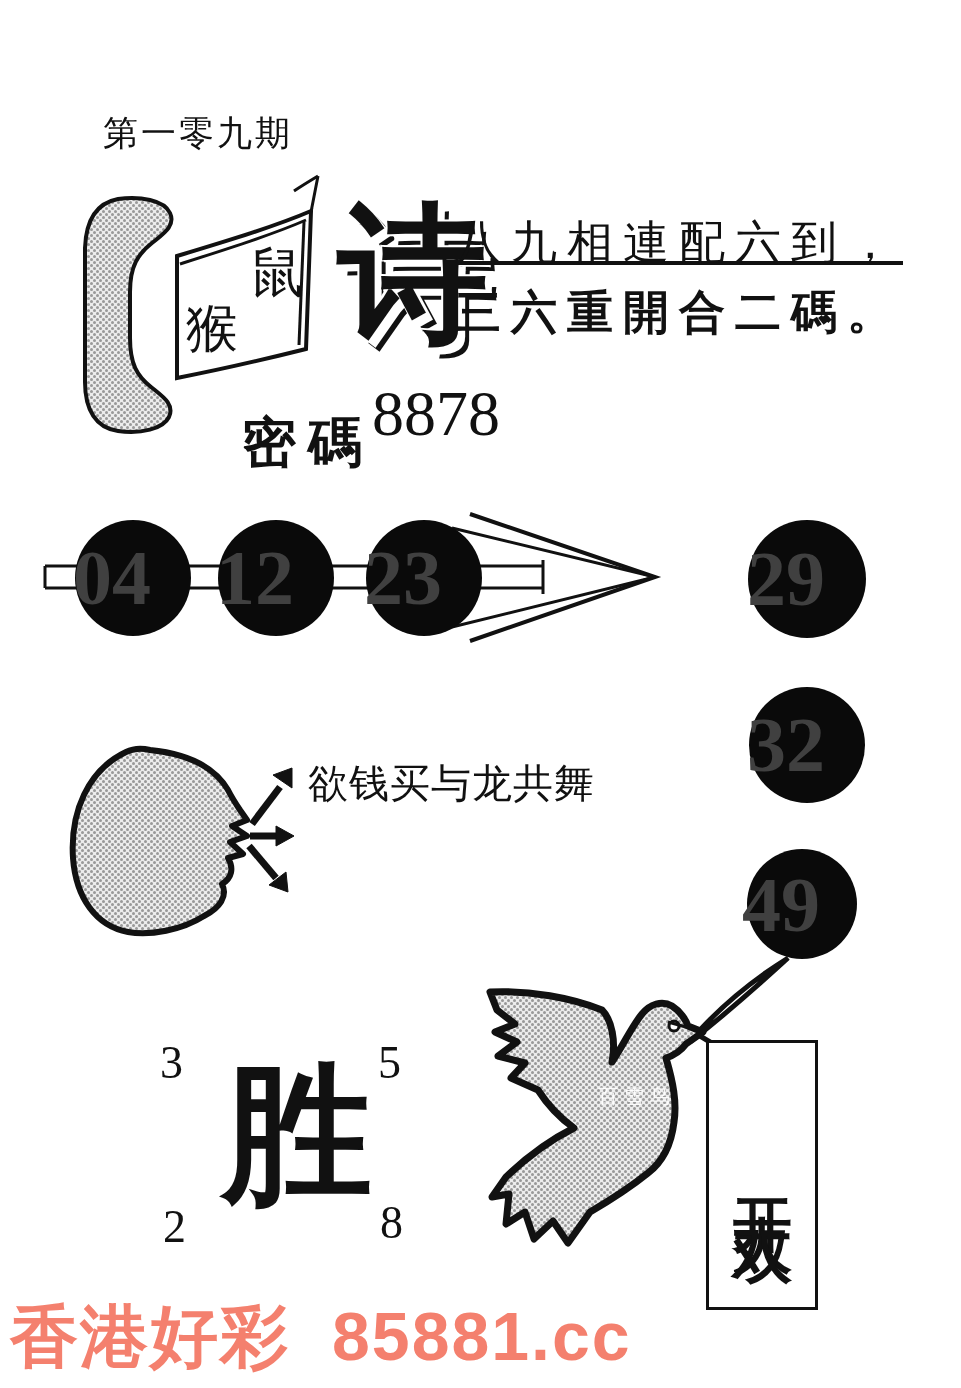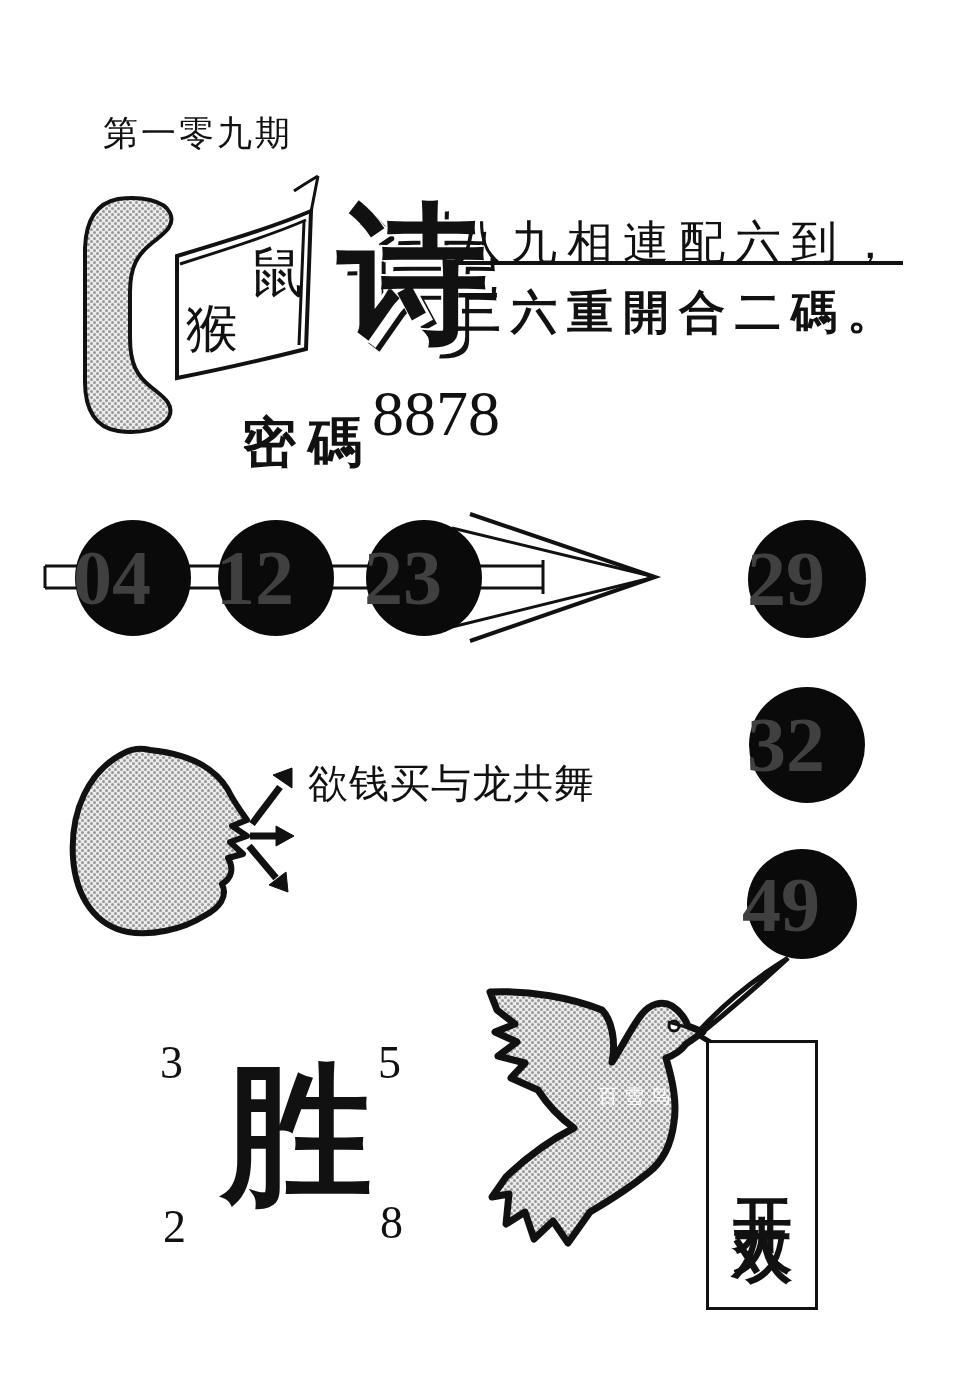--- a/index.html
+++ b/index.html
@@ -138,14 +138,17 @@
   <div class="txt corner n2">2</div>
   <div class="txt corner n8">8</div>
   <div class="txt win-char">胜</div>
 
   <div class="txt dove-mark">百雪鸟</div>
 
   <div class="side-box">
     <span>开大双</span>
   </div>
 
+  <div class="txt footer">
+    <span class="brand">香港好彩</span><span class="site">85881.cc</span>
+  </div>
 
 </div>
 
 </body></html>

